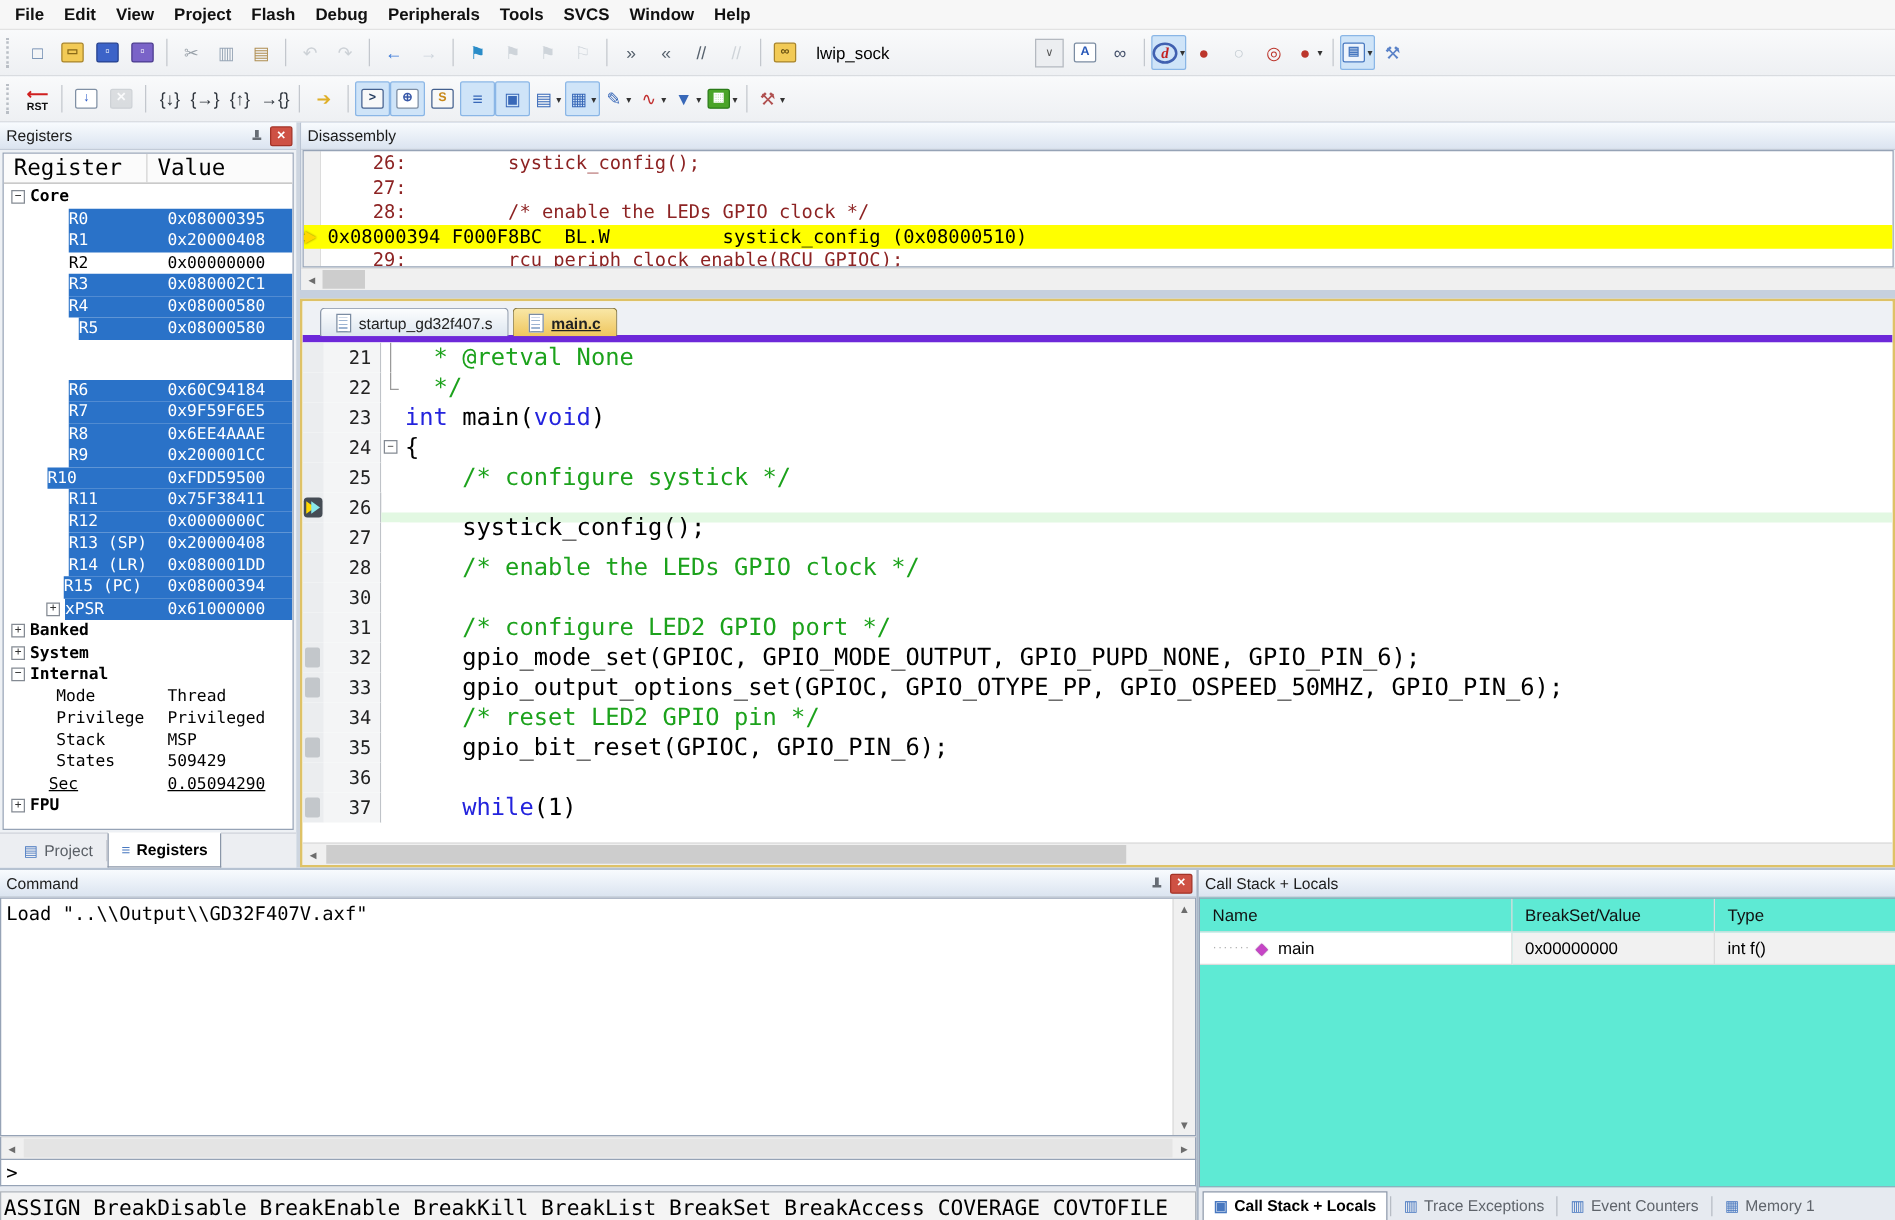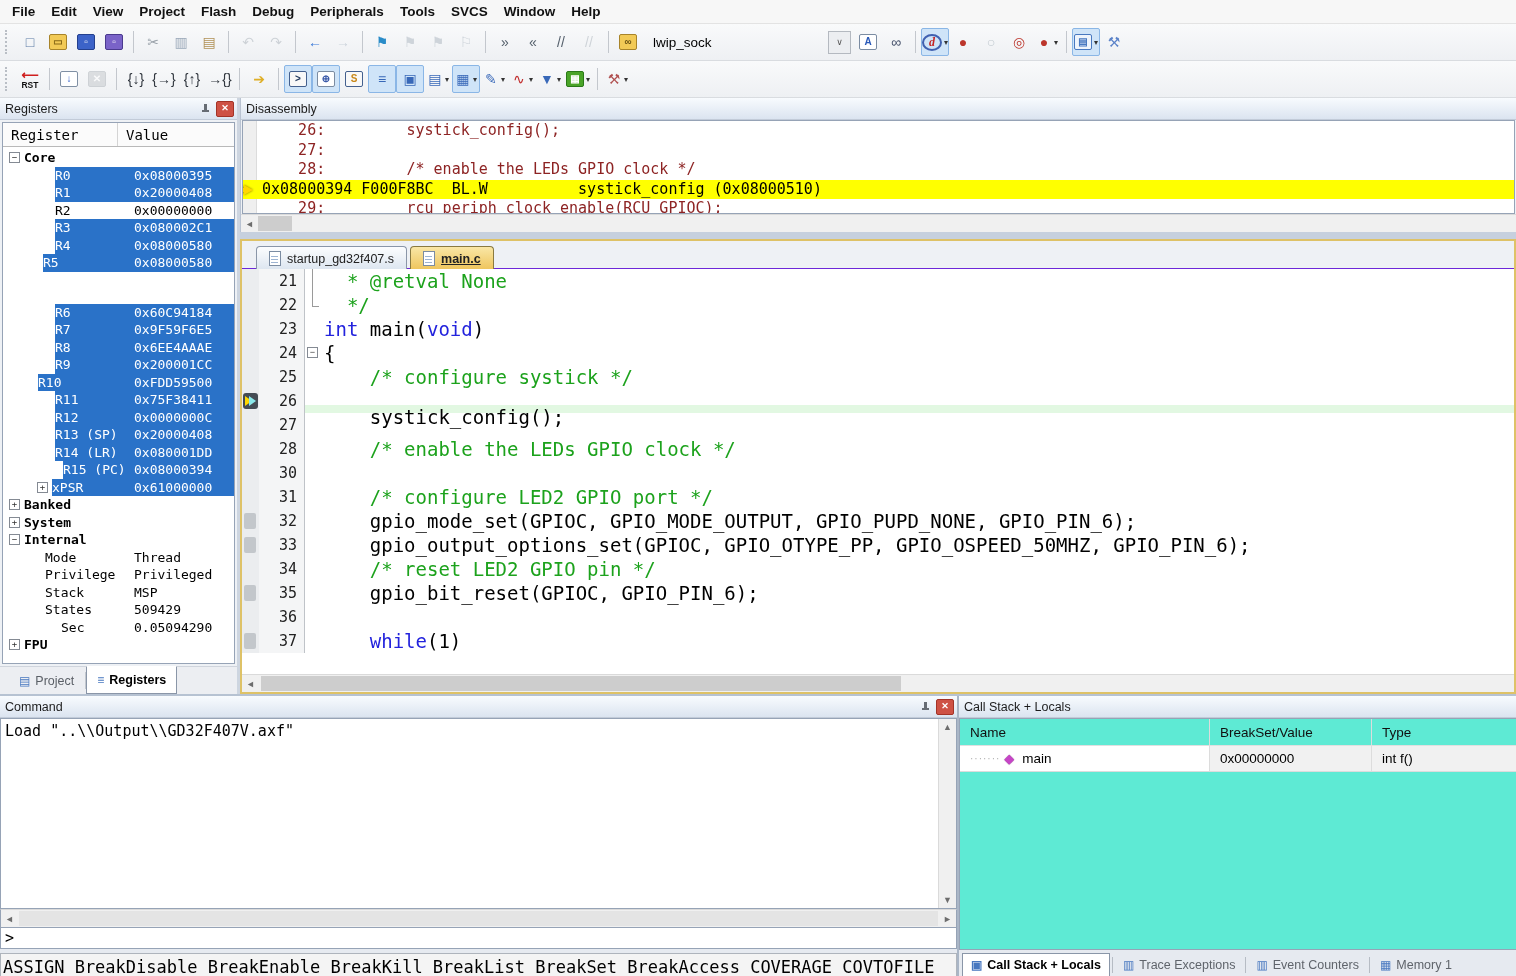--- a/index.html
+++ b/index.html
@@ -39,21 +39,21 @@
   .pt-label{flex:1;}
   .tbtn-mini{width:16px;height:14px;display:flex;align-items:center;justify-content:center;margin-left:3px;}
   .close-btn{background:#ce5144;border:1px solid #a33327;border-radius:2px;color:#fff;font-size:9px;font-weight:bold;line-height:1;}
   .pin-ic{display:inline-block;width:9px;height:12px;position:relative;}
   .pin-ic::before{content:"";position:absolute;left:3px;top:1px;width:3px;height:6px;background:#666c74;}
   .pin-ic::after{content:"";position:absolute;left:1px;top:7px;width:7px;height:2px;background:#666c74;box-shadow:3px 2px 0 -1px #666c74;}
 
   
   .reg-table{flex:1;margin:2px;background:#fff;border:1px solid #96a3b6;display:flex;flex-direction:column;overflow:hidden;font-family:"DejaVu Sans Mono",monospace;}
   .reg-header{display:flex;height:23px;flex:none;background:#fbfbfb;border-bottom:1px solid #b9b9b9;}
-  .rh-cell{display:flex;align-items:center;padding:0 8px;font-size:14px;border-right:1px solid #d4d4d4;text-align:center;}
+  .rh-cell{display:flex;align-items:center;padding:0 8px;font-size:18px;border-right:1px solid #d4d4d4;text-align:center;}
   .rh-reg{flex:1;}
   .rh-val{width:100px;border-right:none;}
   .reg-body{flex:1;overflow:hidden;padding-top:2px;}
   .reg-row{display:flex;align-items:center;height:17.5px;font-size:13px;white-space:nowrap;}
   .exp{flex:none;width:11px;height:11px;border:1px solid #848a93;background:#fff;color:#333;font-size:9px;line-height:9px;text-align:center;margin-right:4px;box-sizing:border-box;}
   .sel-region{display:flex;flex:1;align-items:center;height:100%;}
   .sel-region.sel{background:#2a72c8;color:#fff;}
   .rname{flex:1;}
   .rvalue{width:100px;flex:none;}
   .bold{font-weight:bold;}
@@ -73,21 +73,21 @@
   .dline.cur{background:#ffff00;color:#000;}
   .d-arrow{position:absolute;left:1px;top:5px;width:0;height:0;border-top:5px solid transparent;border-bottom:5px solid transparent;border-left:9px solid #ffd800;filter:drop-shadow(0 0 1px #887700);}
   .d-arrow::before{content:"";position:absolute;left:-11px;top:-2px;width:4px;height:4px;background:#ffd800;}
 
   .hscroll{height:17px;flex:none;background:#f0f0f0;border-top:1px solid #dadada;display:flex;align-items:center;}
   .sb-btn{width:17px;height:16px;display:flex;align-items:center;justify-content:center;color:#6d6d6d;font-size:9px;flex:none;}
   .sb-thumb{height:15px;background:#cdcdcd;}
 
   
   .editor-frame{flex:1;margin-top:7px;border:2px solid #dec267;background:#fff;display:flex;flex-direction:column;overflow:hidden;}
-  .etabs{height:27px;flex:none;display:flex;align-items:flex-end;background:#eef1f5;border-bottom:1px solid #6d28d9;padding-left:14px;}
+  .etabs{height:27px;flex:none;display:flex;align-items:flex-end;background:#eef1f5;border-bottom:6px solid #6d28d9;padding-left:14px;}
   .etab{display:flex;align-items:center;gap:6px;padding:4px 12px 3px;border:1px solid #8a96a8;border-bottom:none;border-radius:4px 4px 0 0;background:linear-gradient(#fcfdfe,#dde6f0);font-size:12.5px;color:#222;margin-right:3px;position:relative;top:1px;}
   .etab.active{background:linear-gradient(#f9e7a6,#efc65e);border-color:#8a7a40;font-weight:bold;text-decoration:underline;}
   .pageicon{width:10px;height:13px;background:#fff;border:1px solid #7b8ca2;background-image:repeating-linear-gradient(#fff 0 2px,#9db4d2 2px 3px);background-size:7px 100%;background-position:1px 2px;background-repeat:no-repeat;}
   .ebody{flex:1;overflow:hidden;background:#fff;}
   .eline{display:flex;height:24px;line-height:24px;}
   .emark{width:17px;flex:none;background:#ebedef;position:relative;}
   .mk-gray{position:absolute;left:2px;top:4px;width:12px;height:16px;background:#c3c7cb;border-radius:2px;}
   .mk-pc{position:absolute;left:1px;top:4px;width:15px;height:16px;background:#454c54;border-radius:3px;display:flex;align-items:center;justify-content:center;}
   .mk-pc .t1{width:0;height:0;border-top:5px solid transparent;border-bottom:5px solid transparent;border-left:7px solid #ffd800;}
   .mk-pc .t2{width:0;height:0;border-top:5px solid transparent;border-bottom:5px solid transparent;border-left:7px solid #8ae8ea;margin-left:-3px;}
@@ -377,21 +377,21 @@
               <span class="rname">R3</span>
               <span class="rvalue">0x080002C1</span>
             </span>
           </div>
           <div class="reg-row" style="padding-left: 52px;">
             <span class="sel-region sel">
               <span class="rname">R4</span>
               <span class="rvalue">0x08000580</span>
             </span>
           </div>
-          <div class="reg-row" style="padding-left: 40px;">
+          <div class="reg-row" style="padding-left: 60px;">
             <span class="sel-region sel">
               <span class="rname">R5</span>
               <span class="rvalue">0x08000580</span>
             </span>
           </div>
           <div class="reg-row" style="padding-left: 52px; margin-top: 32px;">
             <span class="sel-region sel">
               <span class="rname">R6</span>
               <span class="rvalue">0x60C94184</span>
             </span>
@@ -437,21 +437,21 @@
               <span class="rname">R13 (SP)</span>
               <span class="rvalue">0x20000408</span>
             </span>
           </div>
           <div class="reg-row" style="padding-left: 52px;">
             <span class="sel-region sel">
               <span class="rname">R14 (LR)</span>
               <span class="rvalue">0x080001DD</span>
             </span>
           </div>
-          <div class="reg-row" style="padding-left: 60px;">
+          <div class="reg-row" style="padding-left: 48px;">
             <span class="sel-region sel">
               <span class="rname">R15 (PC)</span>
               <span class="rvalue">0x08000394</span>
             </span>
           </div>
           <div class="reg-row" style="padding-left: 34px;">
             <span class="exp">+</span>
             <span class="sel-region sel">
               <span class="rname">xPSR</span>
               <span class="rvalue">0x61000000</span>
@@ -495,21 +495,21 @@
               <span class="rname">Stack</span>
               <span class="rvalue">MSP</span>
             </span>
           </div>
           <div class="reg-row" style="padding-left: 42px;">
             <span class="sel-region">
               <span class="rname">States</span>
               <span class="rvalue">509429</span>
             </span>
           </div>
-          <div class="reg-row" style="padding-left: 58px;">
+          <div class="reg-row" style="padding-left: 36px; text-decoration: underline;">
             <span class="sel-region">
               <span class="rname">Sec</span>
               <span class="rvalue">0.05094290</span>
             </span>
           </div>
           <div class="reg-row" style="padding-left: 6px;">
             <span class="exp">+</span>
             <span class="sel-region">
               <span class="rname bold">FPU</span>
               <span class="rvalue"></span>

